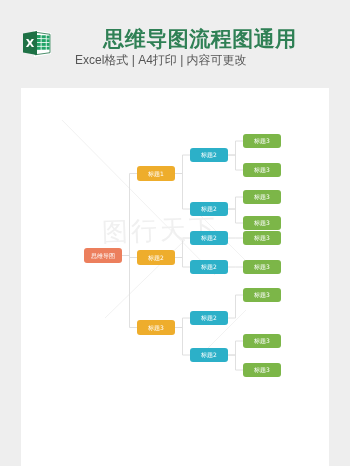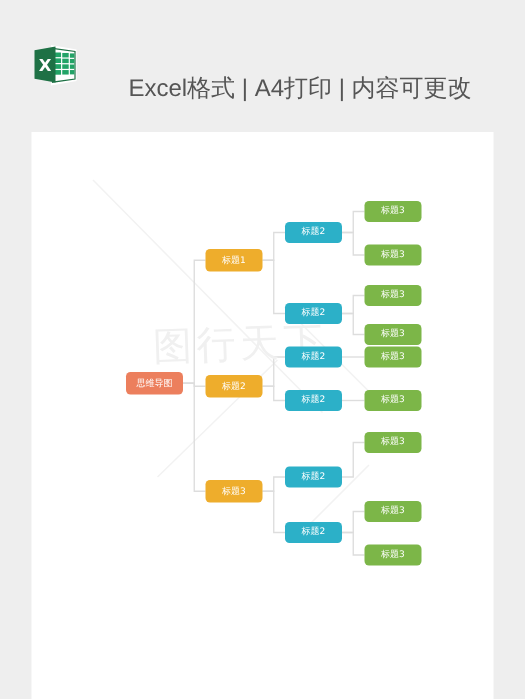--- a/index.html
+++ b/index.html
@@ -15,22 +15,21 @@
   .header { position:absolute; left:0; top:0; width:350px; height:88px; }
   .xls-icon { position:absolute; left:21px; top:26px; width:34px; height:34px; }
   .title {
     position:absolute; left:75px; top:26px; width:250px;
     text-align:center;
     font-size:21px; font-weight:bold; color:#2f8055;
     letter-spacing:0.5px; line-height:26px; white-space:nowrap;
   }
   .subtitle {
     position:absolute; left:75px; top:53px; width:250px;
-    text-align:center;
-    font-size:16px; color:#555555; line-height:14px; white-space:nowrap;
+    font-size:12px; color:#555555; line-height:14px; white-space:nowrap;
   }
 
   
   .sheet {
     position:absolute; left:21px; top:88px;
     width:308px; height:378px;
     background:#ffffff;
   }
 
   
@@ -88,20 +87,21 @@
           <rect x="25.6" y="17.0" width="3.0" height="2.9"></rect>
           <rect x="15.4" y="20.7" width="4.3" height="3.1"></rect>
           <rect x="20.5" y="20.7" width="4.3" height="3.0"></rect>
           <rect x="25.6" y="20.7" width="3.0" height="2.9"></rect>
         </g>
         <path d="M2 7.5 L16 5 L16 29 L2 26.5 Z" fill="#1e7145"></path>
         <text x="9" y="21" font-family="DejaVu Sans, sans-serif" font-size="11" font-weight="bold" fill="#ffffff" text-anchor="middle">X</text>
       </svg>
     </span>
 
+    <div class="title">思维导图流程图通用</div>
     <div class="subtitle">Excel格式 | A4打印 | 内容可更改</div>
   </div>
 
   <div class="sheet"></div>
 
   <svg class="wires" viewBox="0 0 350 466" xmlns="http://www.w3.org/2000/svg">
     <g stroke="#f2f2f2" stroke-width="1" fill="none">
       <line x1="62" y1="120" x2="215" y2="275"></line>
       <line x1="190" y1="205" x2="250" y2="265"></line>
       <line x1="105" y1="318" x2="185" y2="240"></line>

